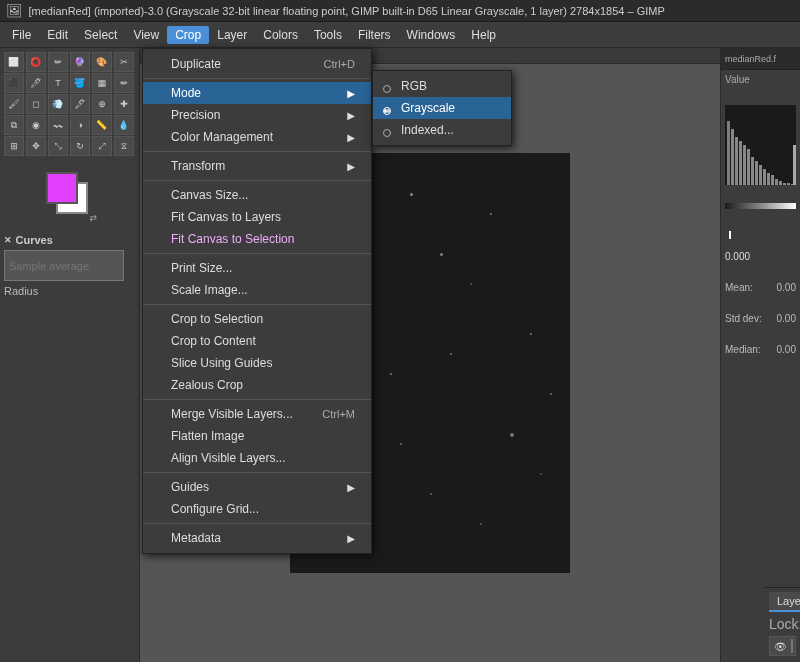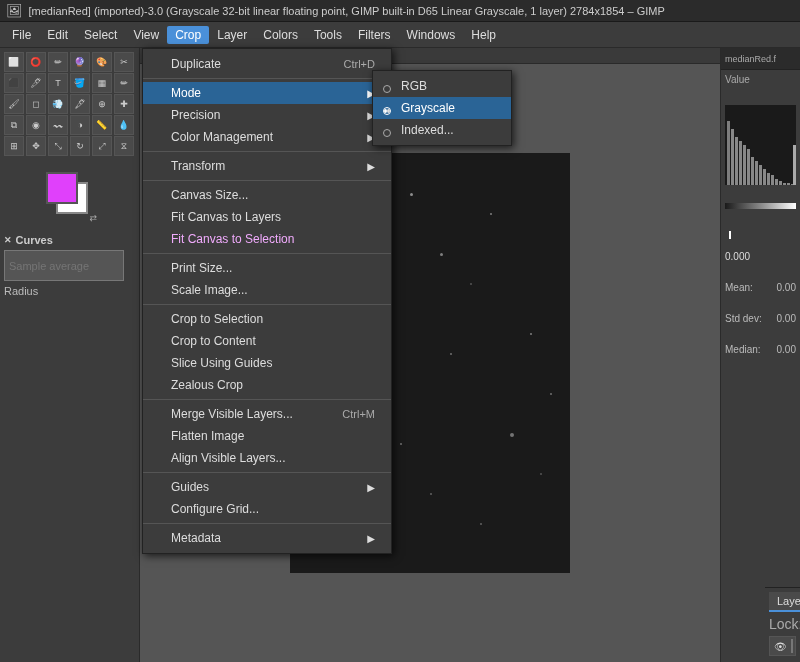--- a/index.html
+++ b/index.html
@@ -155,21 +155,21 @@
       height: 2px;
       background: #aaa;
       border-radius: 50%;
     }
 
     
     #image-menu {
       position: absolute;
       left: 142px;
       top: 48px;
-      width: 250px;
+      width: 230px;
       background: #3c3c3c;
       border: 1px solid #222;
       box-shadow: 2px 2px 8px rgba(0,0,0,0.7);
       z-index: 100;
       padding: 4px 0;
     }
     .dropdown-item {
       padding: 4px 16px 4px 28px;
       cursor: pointer;
       display: flex;

